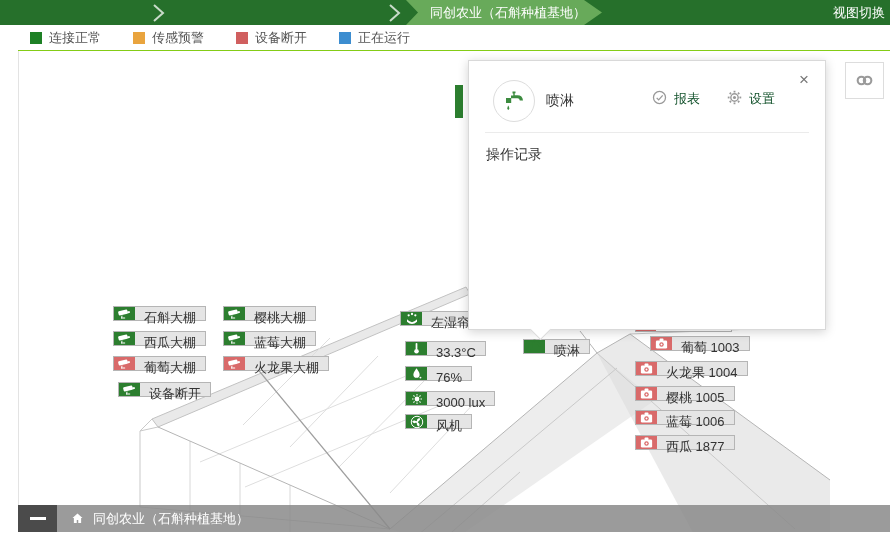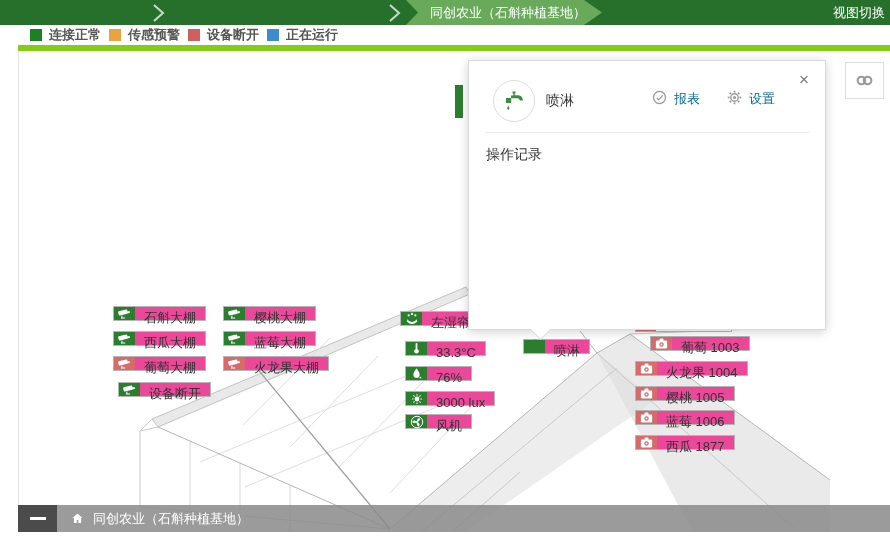--- a/index.html
+++ b/index.html
@@ -16,30 +16,30 @@
   .crumb3{
     left:406px;width:196px;background:#68aa5a;padding-left:24px;box-sizing:border-box;
     clip-path:polygon(0 0,178px 0,100% 50%,178px 100%,0 100%,12px 50%);
   }
   .crumb-sep{position:absolute;top:3px;width:14px;height:20px;}
   .sep1{left:152px;} .sep2{left:388px;}
   .view-switch{position:absolute;right:5px;top:0;height:25px;line-height:25px;font-size:13px;color:#fff;cursor:pointer;}
   
   .legend{
     position:absolute;left:18px;top:25px;width:872px;height:26px;background:#fff;
-    border-bottom:6px solid #84cc16;display:flex;align-items:center;gap:8px;
-    padding-left:12px;box-sizing:border-box;z-index:12;font-weight:bold;
+    border-bottom:1px solid #84cc16;display:flex;align-items:center;gap:32px;
+    padding-left:12px;box-sizing:border-box;z-index:12;
   }
   .legend-item{display:flex;align-items:center;gap:7px;font-size:13px;color:#555;}
   .legend-swatch{width:12px;height:12px;display:inline-block;}
   .left-border{position:absolute;left:18px;top:25px;width:1px;height:507px;background:#e3e3e3;z-index:11;}
   
   .map-svg{position:absolute;left:0;top:0;z-index:1;}
   .marker{
-    position:absolute;display:inline-flex;align-items:stretch;height:15px;background:#ec4899;
+    position:absolute;display:inline-flex;align-items:stretch;height:15px;background:#e5e5e5;
     border:1px solid #b5b5b5;box-sizing:border-box;z-index:10;cursor:pointer;
   }
   .micon{width:21px;display:flex;align-items:center;justify-content:center;flex:none;}
   .mtext{padding:0 9px;font-size:13px;line-height:21px;color:#333;white-space:nowrap;}
   .sliver-green{position:absolute;left:455px;top:85px;width:8px;height:33px;background:#2c7e2f;z-index:6;}
   .sliver-marker{position:absolute;left:635px;top:324px;width:97px;height:8px;background:#fff;border:1px solid #b5b5b5;box-sizing:border-box;z-index:6;}
   .sliver-marker span{display:block;width:20px;height:100%;background:#d96a6a;}
   
   .popup{
     position:absolute;left:468px;top:60px;width:358px;height:270px;background:#fff;
@@ -48,21 +48,21 @@
   .popup-callout{
     position:absolute;left:64px;bottom:-8px;width:14px;height:14px;background:#fff;
     border-right:1px solid #d9d9d9;border-bottom:1px solid #d9d9d9;transform:rotate(45deg);
   }
   .popup-device-icon{
     position:absolute;left:24px;top:19px;width:40px;height:40px;border:1px solid #ddd;border-radius:50%;
     display:flex;align-items:center;justify-content:center;color:#3c8b3f;background:#fff;
   }
   .popup-title{position:absolute;left:77px;top:31px;font-size:14px;color:#333;}
   .popup-actions{position:absolute;left:182px;top:28px;display:flex;gap:26px;}
-  .popup-action{display:flex;align-items:center;gap:6px;font-size:13px;color:#0369a1;cursor:pointer;}
+  .popup-action{display:flex;align-items:center;gap:6px;font-size:13px;color:#14532d;cursor:pointer;}
   .popup-close{position:absolute;right:16px;top:10px;font-size:17px;color:#777;cursor:pointer;line-height:1;}
   .popup-divider{position:absolute;left:16px;right:16px;top:71px;height:1px;background:#ebebeb;}
   .popup-section{position:absolute;left:17px;top:85px;font-size:14px;color:#333;}
   .popup-buttons{position:absolute;left:17px;top:119px;display:flex;}
   .pbtn{width:161px;height:27px;font-size:13px;display:flex;align-items:center;justify-content:center;box-sizing:border-box;cursor:pointer;}
   .pbtn.default{background:#fff;border:1px solid #dcdcdc;color:#333;}
   .pbtn.primary{background:#3f9142;border:1px solid #3f9142;color:#fff;}
   
   .link-btn{
     position:absolute;left:845px;top:62px;width:39px;height:37px;background:#fff;border:1px solid #ddd;

